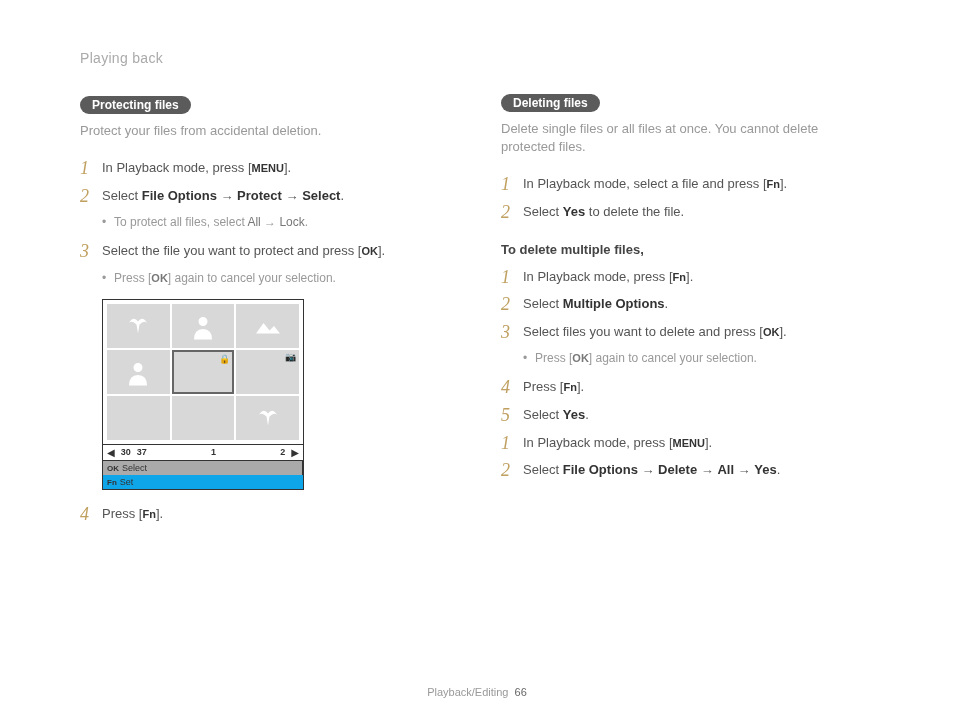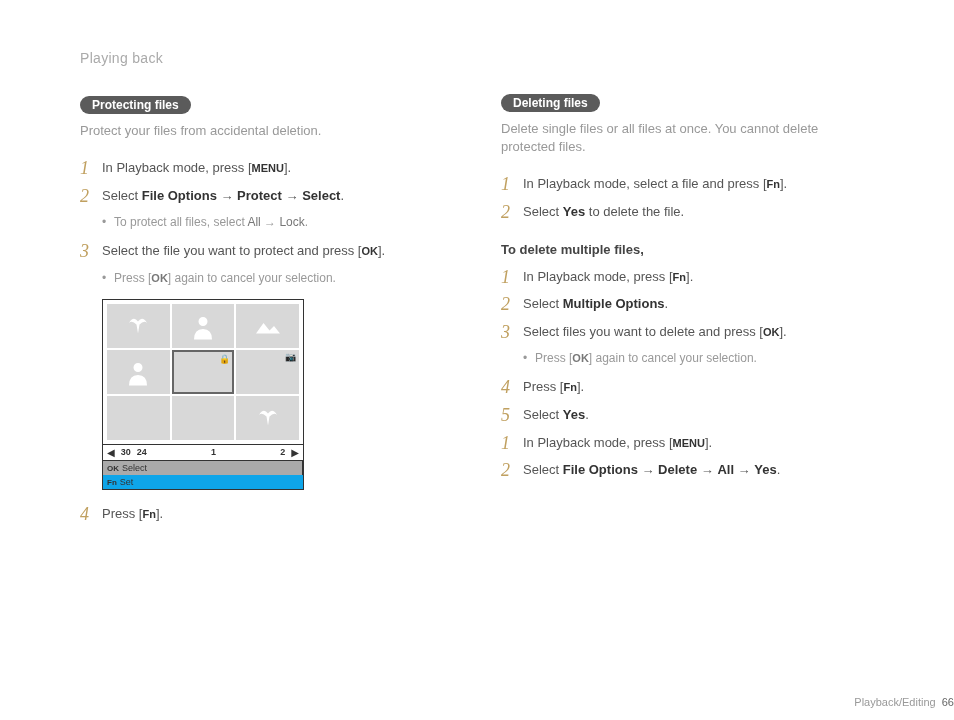--- a/index.html
+++ b/index.html
@@ -90,24 +90,24 @@
     color: #444;
     margin: 18px 0 10px 0;
   }
   .keycap {
     font-weight: bold;
     font-size: 11px;
     color: #333;
   }
   .footer {
     position: absolute;
-    bottom: 12px;
+    bottom: 22px;
     left: 0;
     right: 0;
-    text-align: right;
+    text-align: center;
     font-size: 11px;
     color: #999;
   }
   .footer .pagenum { color: #666; }
   
   .thumbgrid {
     margin-left: 22px;
     margin-top: 12px;
     margin-bottom: 14px;
     width: 200px;
@@ -236,21 +236,21 @@
         <div class="cell"></div>
         <div class="cell">
           <svg class="silhouette" viewBox="0 0 40 40">
               <path fill="#fff" d="M20 30 L18 18 Q12 12 8 16 Q14 6 20 14 Q26 6 32 16 Q28 12 22 18 L20 30 Z"></path>
             </svg>
         </div>
       </div>
       <div class="cal">
         <span class="arrow">◀</span>
         <span class="n">30</span>
-        <span class="n">24</span>
+        <span class="n">37</span>
         <span style="flex:1"></span>
         <span class="n">1</span>
         <span style="flex:1"></span>
         <span class="n">2</span>
         <span class="arrow">▶</span>
       </div>
       <div class="bar">
         <div><span class="lbl">OK</span><span>Select</span></div>
         <div><span class="lbl">Fn</span><span>Set</span></div>
       </div>

